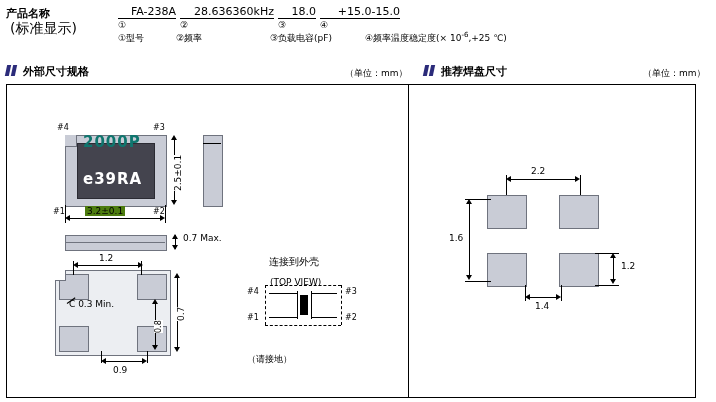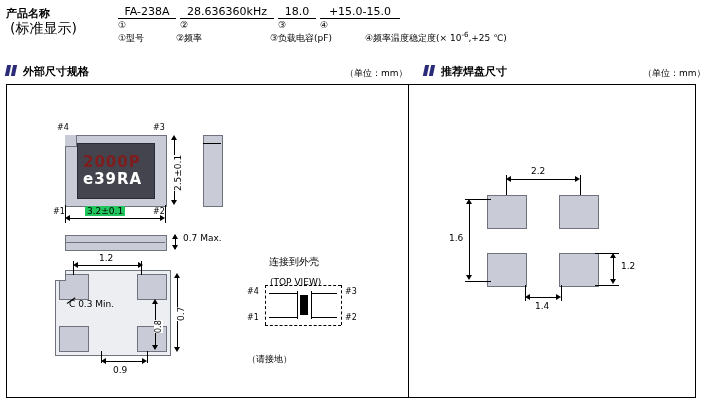--- a/index.html
+++ b/index.html
@@ -11,21 +11,21 @@
     color:#000;
     position:relative;
     overflow:hidden;
   }
   .abs{position:absolute;}
   
   #header{left:0;top:0;width:716px;height:62px;}
   .hdr-prodname{left:6px;top:6px;font-size:11px;font-weight:bold;}
   .hdr-sub{left:10px;top:20px;font-size:14px;}
   .hdr-row1{left:118px;top:5px;font-size:11px;letter-spacing:0px;}
-  .hdr-row1 span{display:inline-block;text-align:center;}
+  .hdr-row1 span{display:inline-block;text-align:right;}
   .u1{width:58px;}
   .u2{width:94px;}
   .u3{width:38px;}
   .u4{width:80px;}
   .hdr-underline{border-bottom:1px solid #000;}
   .hdr-circ{left:118px;top:20px;font-size:9px;}
   .hdr-circ span{display:inline-block;}
   .c1{width:58px;}
   .c2{width:94px;}
   .c3{width:38px;}
@@ -96,34 +96,34 @@
 
 <div class="abs sect-title" style="left:424px;top:64px;">
   <span class="bars"><i></i><i></i></span><span>推荐焊盘尺寸</span>
 </div>
 <div class="abs unit" style="left:643px;top:67px;">（单位：mm）</div>
 
 <div class="abs panel" id="panelLeft">
 
   <div class="abs chip" style="left:58px;top:50px;width:100px;height:70px;"></div>
   <div class="abs chip" style="left:70px;top:58px;width:76px;height:54px;background:#44444e;border:1px solid #2b2b33;"></div>
-  <div class="abs bigtext" style="left:76px;top:68px;color:#7f1d1d;">2000P</div>
+  <div class="abs bigtext" style="left:76px;top:48px;color:#0f766e;">2000P</div>
   <div class="abs bigtext" style="left:76px;top:85px;color:#ffffff;">e39RA</div>
 
   <div class="abs" style="left:58px;top:50px;width:11px;height:11px;background:#c9ccd6;border-right:1px solid #6f737e;border-bottom:1px solid #6f737e;"></div>
 
   <div class="abs lbl" style="left:50px;top:38px;">#4</div>
   <div class="abs lbl" style="left:146px;top:38px;">#3</div>
   <div class="abs lbl" style="left:46px;top:122px;">#1</div>
   <div class="abs lbl" style="left:146px;top:122px;">#2</div>
 
   <div class="abs line hline" style="left:62px;top:133px;width:92px;"></div>
   <div class="abs arrowL" style="left:58px;top:130px;"></div>
   <div class="abs arrowR" style="left:153px;top:130px;"></div>
-  <div class="abs lbl9" style="left:78px;top:121px;background:#22c55e;padding:0 2px;">3.2±0.1</div>
+  <div class="abs lbl9" style="left:78px;top:121px;background:#4d7c0f;padding:0 2px;">3.2±0.1</div>
   <div class="abs line vline" style="left:58px;top:120px;height:18px;"></div>
   <div class="abs line vline" style="left:158px;top:120px;height:18px;"></div>
 
   <div class="abs line vline" style="left:167px;top:54px;height:62px;"></div>
   <div class="abs arrowU" style="left:164px;top:50px;"></div>
   <div class="abs arrowD" style="left:164px;top:115px;"></div>
   <div class="abs lbl9 rot90" style="left:166px;top:106px;background:#fff;">2.5±0.1</div>
 
   <div class="abs chip" style="left:196px;top:50px;width:18px;height:70px;"></div>
   <div class="abs line hline" style="left:196px;top:58px;width:18px;"></div>

